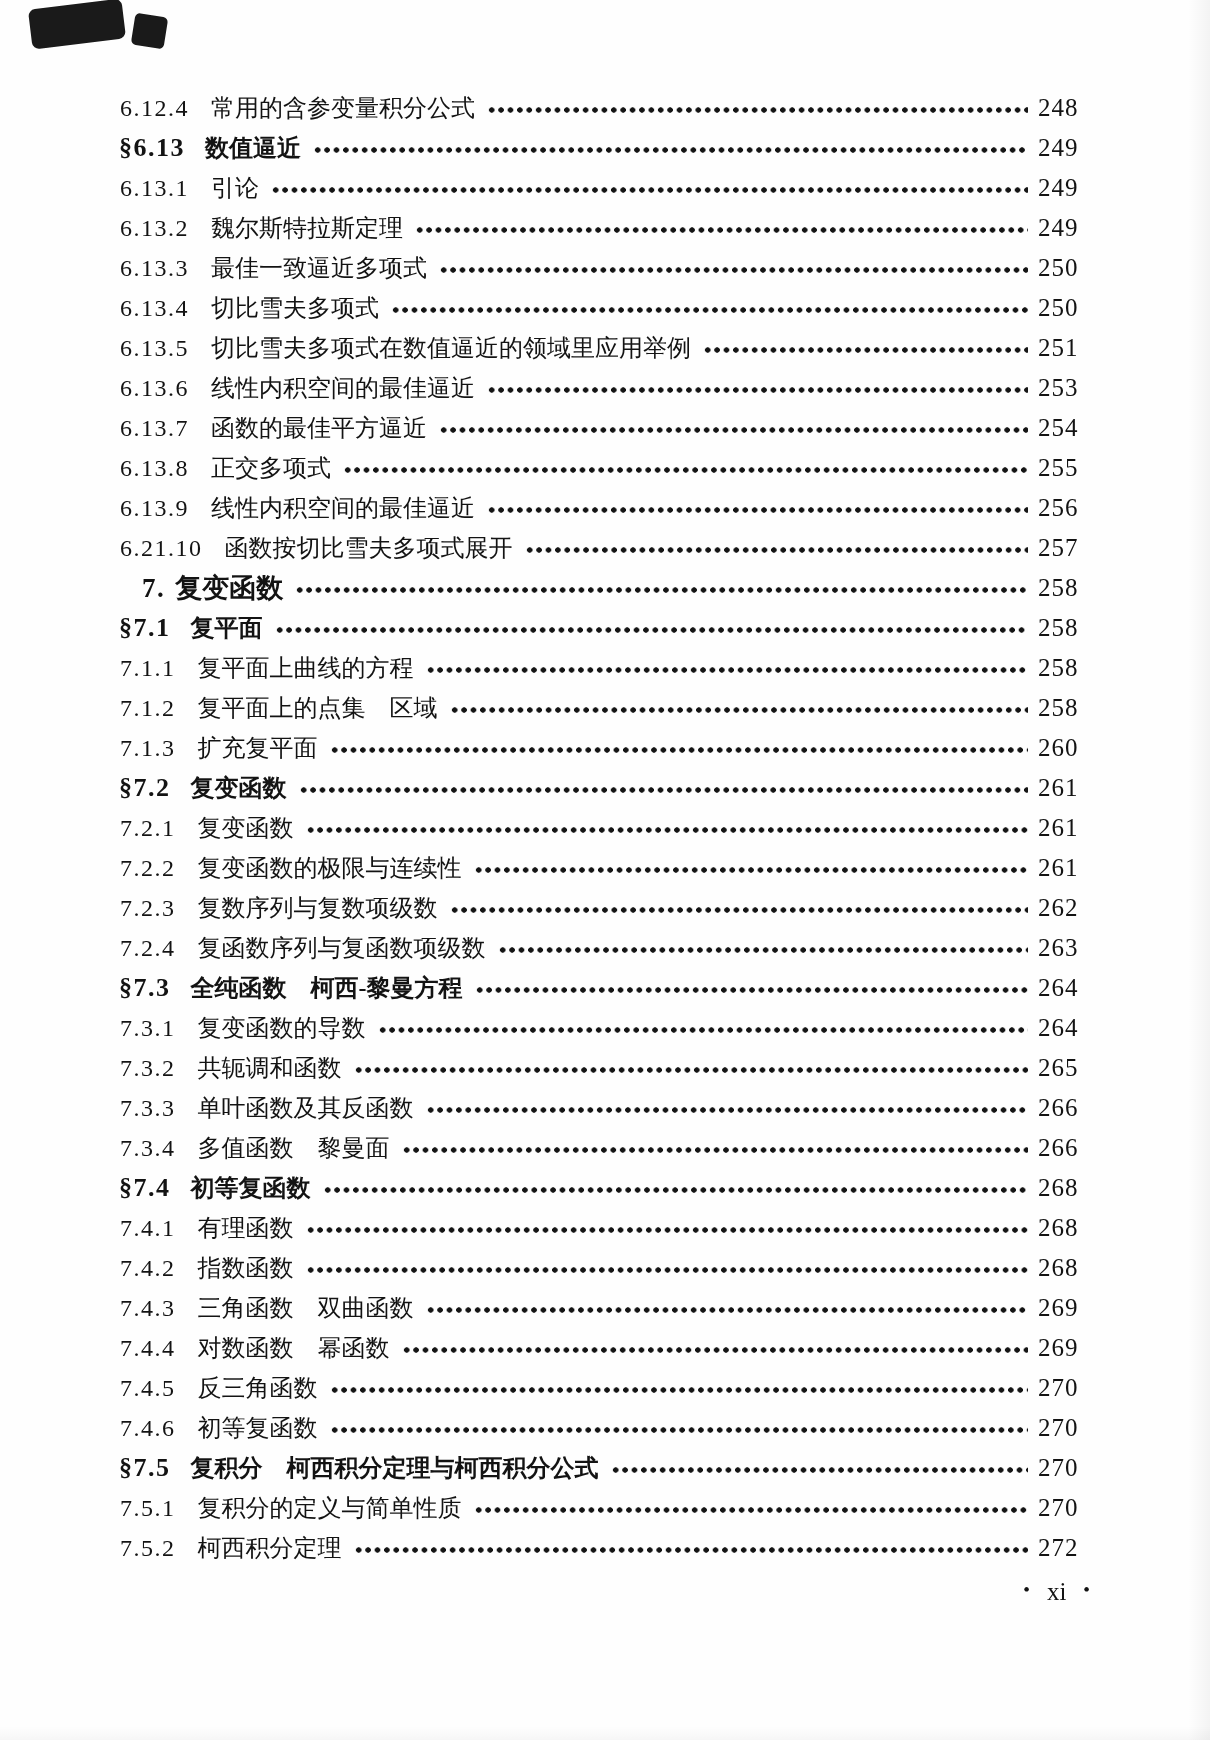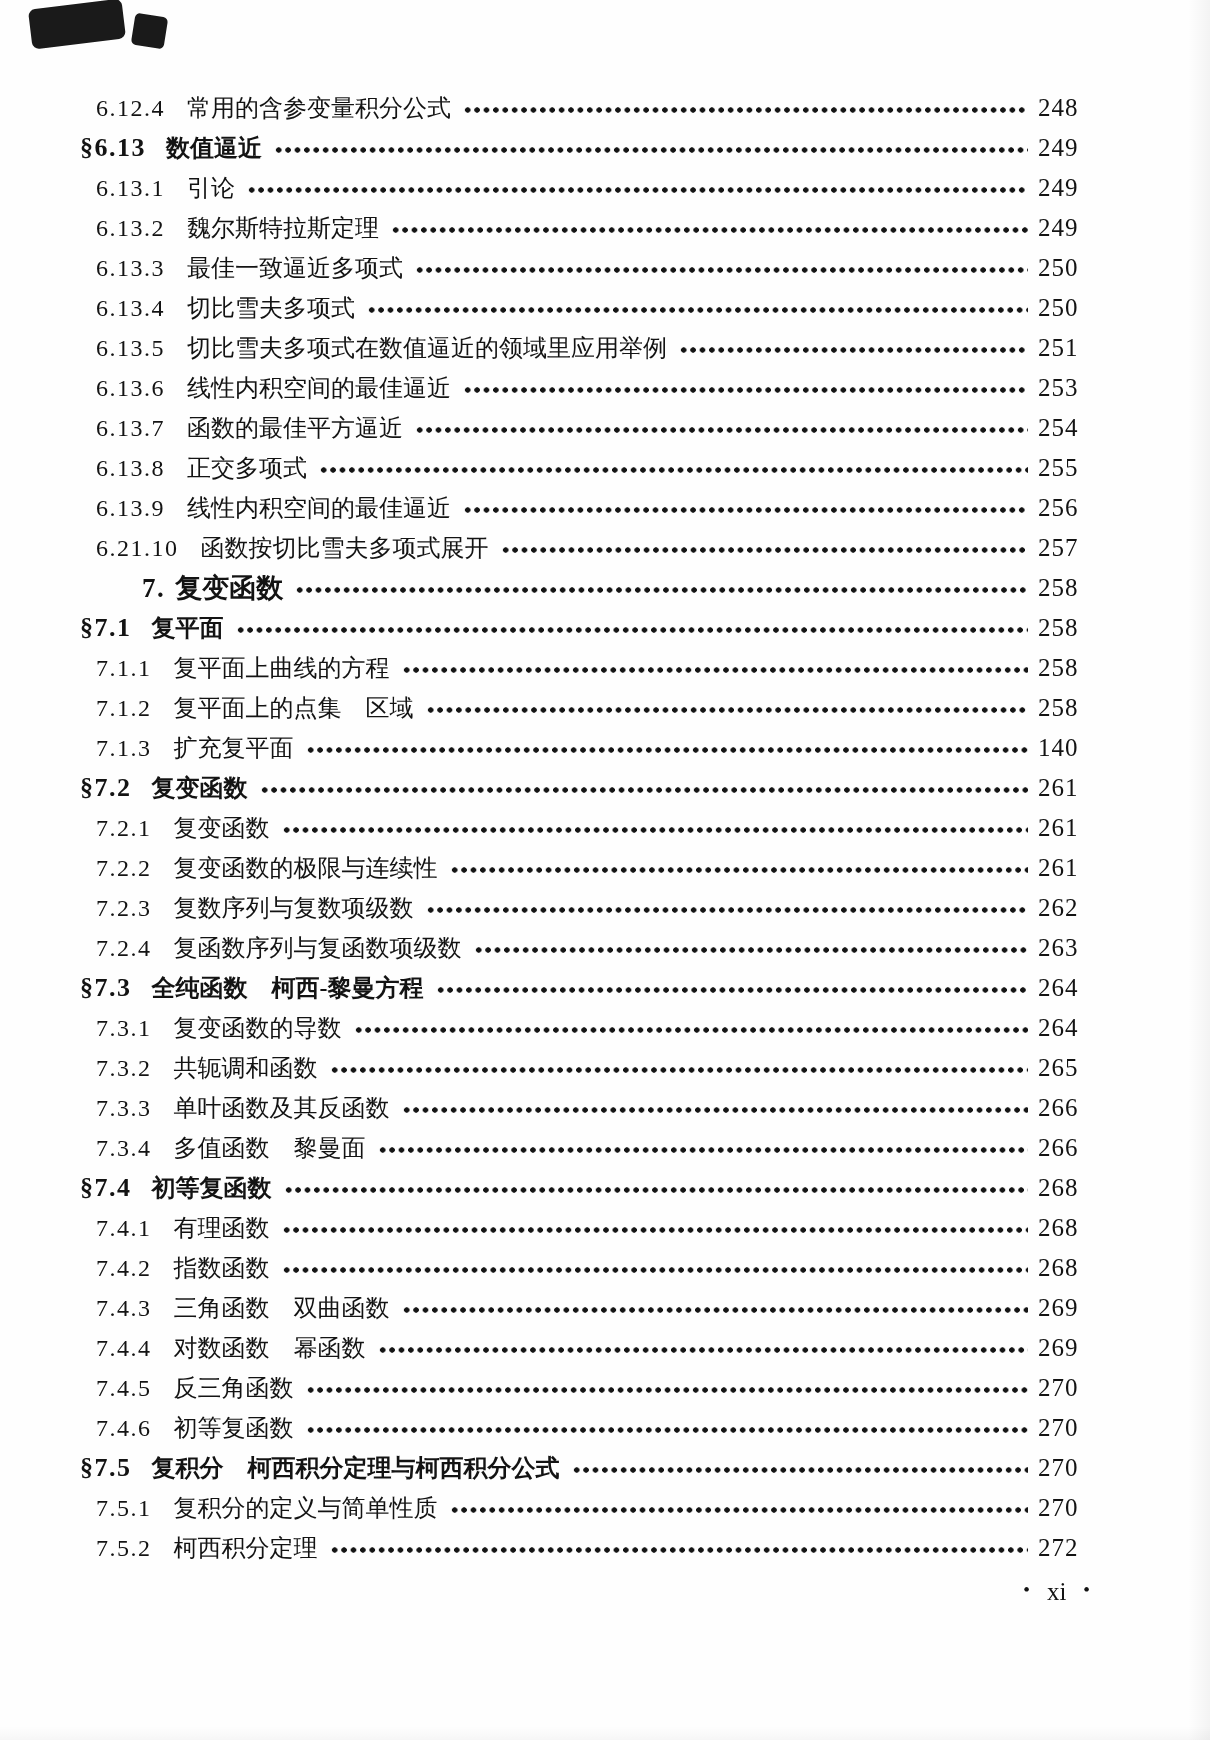--- a/index.html
+++ b/index.html
@@ -81,25 +81,25 @@
     width: 66px;
     text-align: left;
     font-size: 25px;
     letter-spacing: 1px;
   }
 
   .level-chapter { padding-left: 142px; }
   .level-chapter .num   { font-weight: bold; font-size: 27px; margin-right: 10px; }
   .level-chapter .title { font-weight: bold; font-size: 27px; }
 
-  .level-section { padding-left: 80px; }
+  .level-section { padding-left: 119px; }
   .level-section .num   { font-size: 26px; font-weight: 600; margin-right: 20px; }
   .level-section .title { font-size: 24px; font-weight: 600; text-align: right; }
 
-  .level-subsection { padding-left: 96px; }
+  .level-subsection { padding-left: 120px; }
   .level-subsection .num   { font-size: 24px; margin-right: 22px; }
   .level-subsection .title { font-size: 24px; }
 
   .footer {
     position: absolute;
     top: 1578px;
     right: 120px;
     display: flex;
     align-items: center;
     gap: 17px;
@@ -210,21 +210,21 @@
       <div class="toc-row level-subsection">
       <span class="num">7.1.2</span>
       <span class="title">复平面上的点集　区域</span>
       <span class="dots"></span>
       <span class="pagenum">258</span>
     </div>
       <div class="toc-row level-subsection">
       <span class="num">7.1.3</span>
       <span class="title">扩充复平面</span>
       <span class="dots"></span>
-      <span class="pagenum">140</span>
+      <span class="pagenum">260</span>
     </div>
       <div class="toc-row level-section">
       <span class="num">§7.2</span>
       <span class="title">复变函数</span>
       <span class="dots"></span>
       <span class="pagenum">261</span>
     </div>
       <div class="toc-row level-subsection">
       <span class="num">7.2.1</span>
       <span class="title">复变函数</span>

